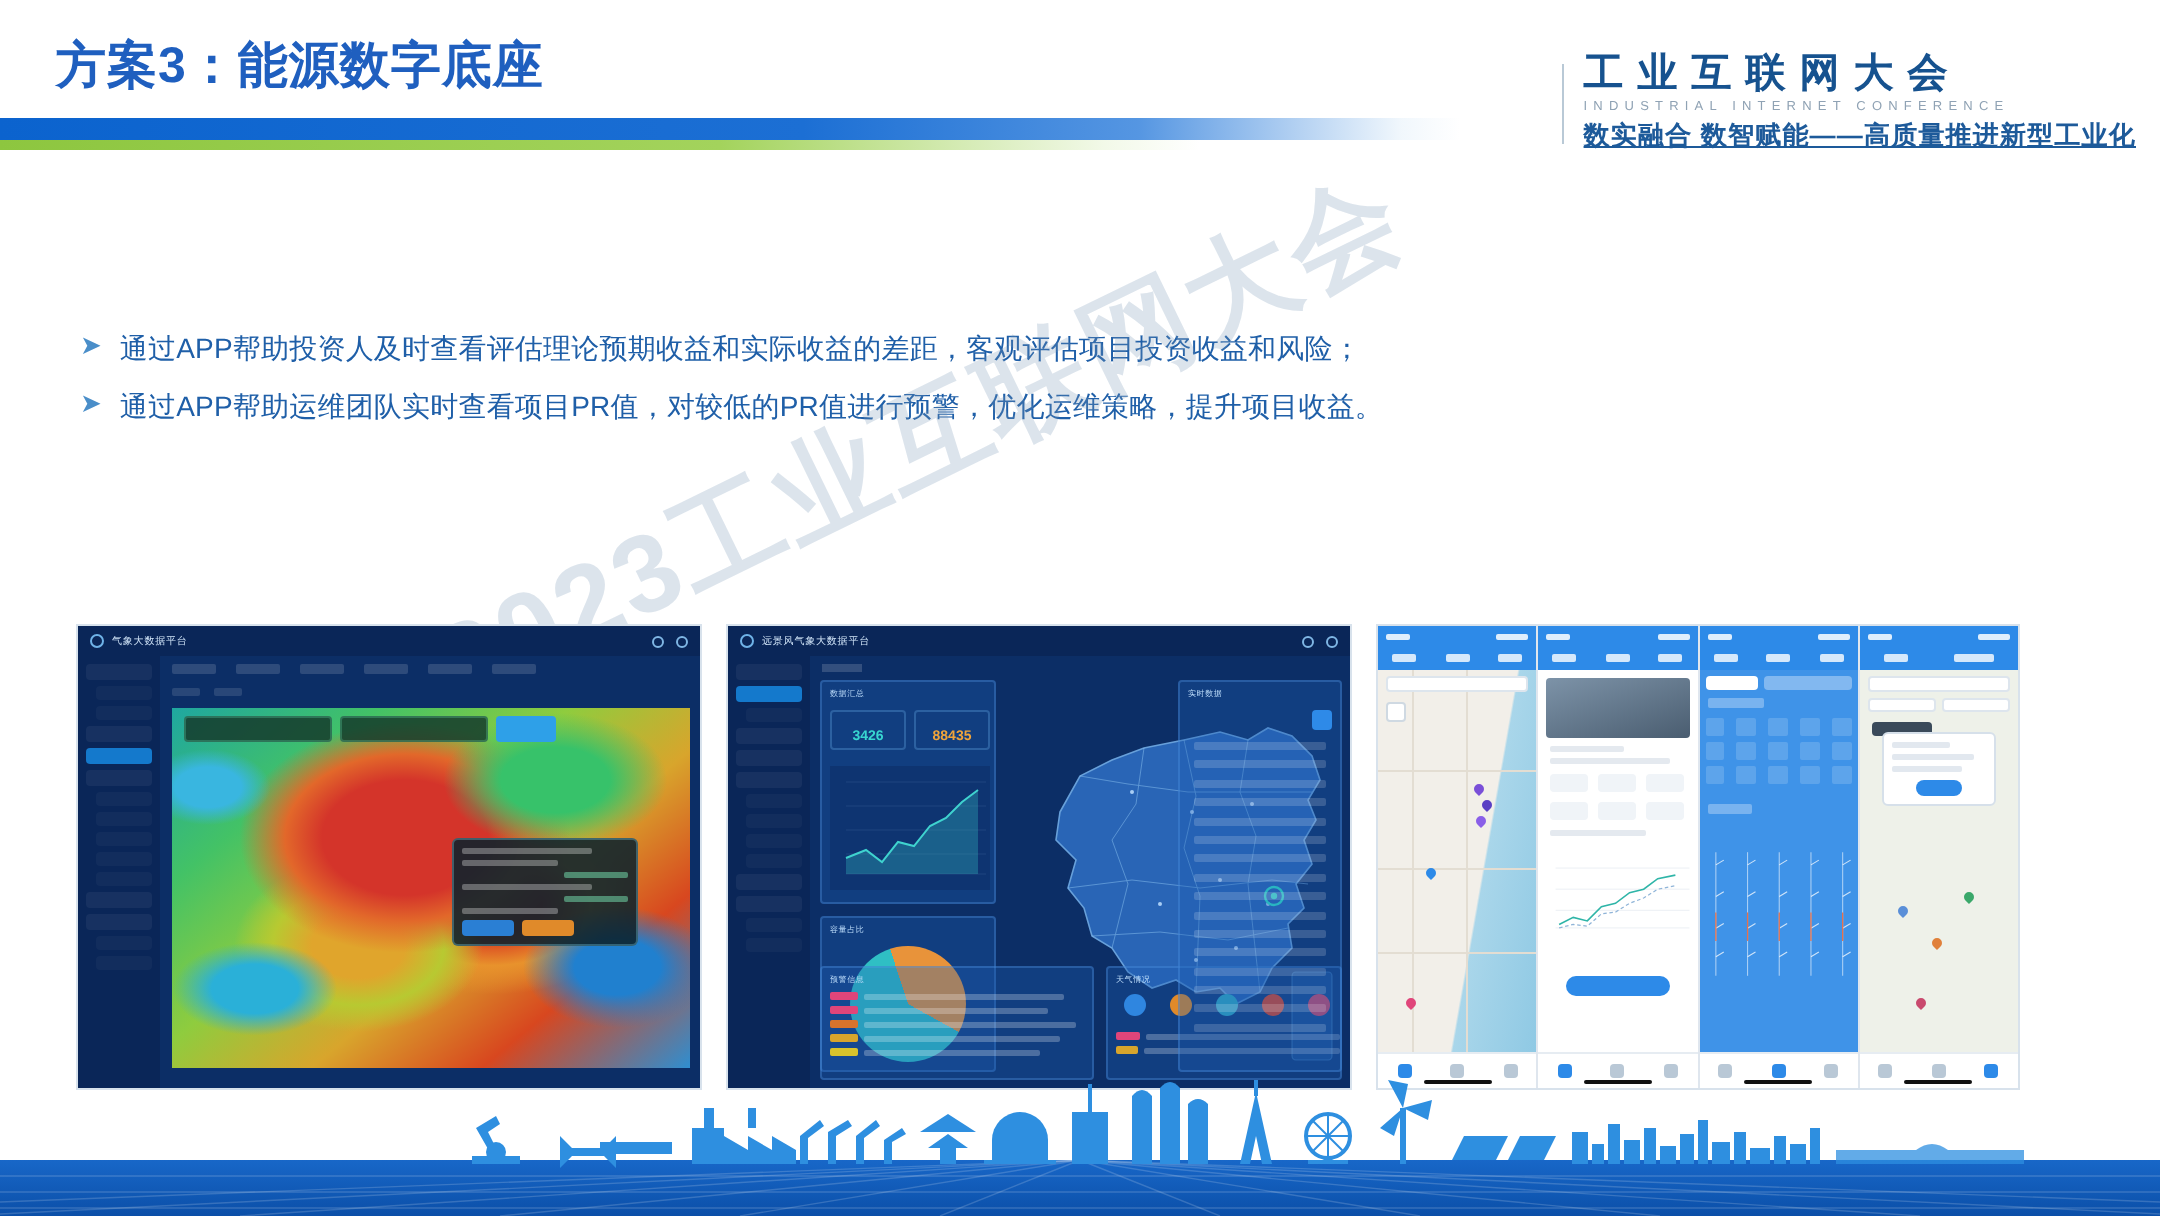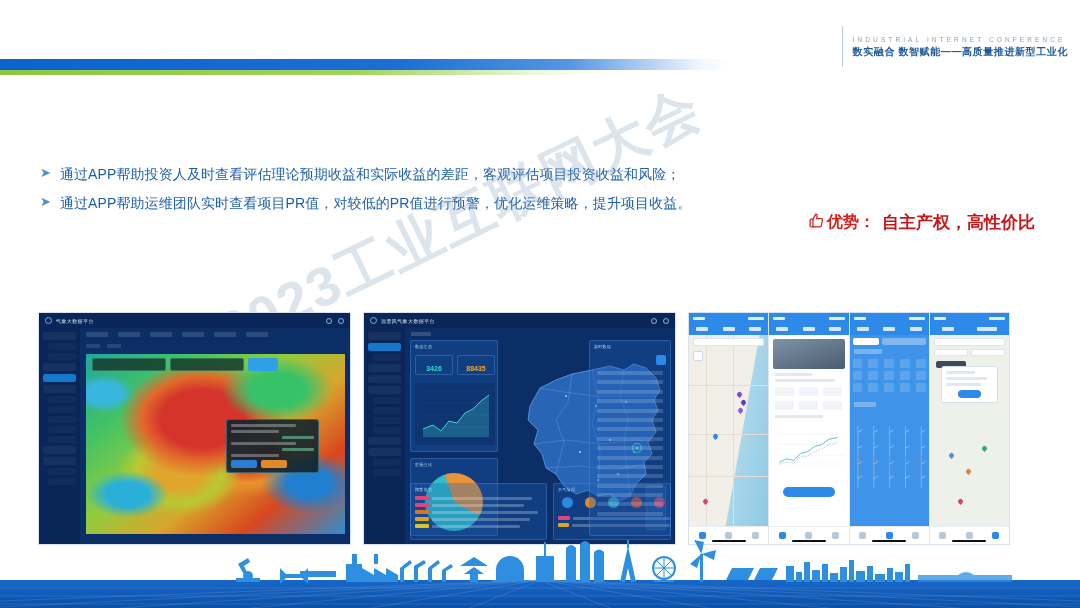--- a/index.html
+++ b/index.html
@@ -31,21 +31,21 @@
   .logo-left { text-align: center; padding-right: 9px; }
   .logo-year {
     font-size: 30px; font-weight: bold; color: #7FBF3F; letter-spacing: 1px;
     font-family: "DejaVu Sans", sans-serif; line-height: 1.05;
   }
   .logo-date { font-size: 5.5px; color: #6b7d8c; letter-spacing: 0.2px; margin-top: 3px; white-space: nowrap; }
   .logo-sep { width: 1px; height: 40px; background: #b9c9d6; }
   .logo-right { padding-left: 10px; }
   .logo-cn { font-size: 20px; font-weight: bold; color: #16528F; letter-spacing: 7px; line-height: 1.1; white-space: nowrap; }
   .logo-en { font-size: 6.5px; color: #8fa2b4; letter-spacing: 3.1px; margin-top: 2px; white-space: nowrap; }
-  .logo-slogan { font-size: 10px; font-weight: bold; color: #1d5a9a; letter-spacing: 0.6px; margin-top: 2px; white-space: nowrap; }
+  .logo-slogan { font-size: 13px; font-weight: bold; color: #1d5a9a; letter-spacing: 0.6px; margin-top: 2px; white-space: nowrap; text-decoration: underline; }
 
   
   #customer-banner {
     position: absolute; left: 40px; top: 104px; width: 1000px; height: 38px;
     background: linear-gradient(to bottom, #1a74c4 0%, #0E68BA 50%, #0B62B2 100%);
     border-radius: 5px; display: flex; align-items: center; padding-left: 14px;
     box-shadow: 0 1px 2px rgba(0,0,0,0.16);
   }
   #customer-banner .txt {
     color: #ffffff; font-size: 17.5px; font-weight: bold; white-space: nowrap; letter-spacing: 0.2px;
@@ -181,53 +181,45 @@
   .sr { position:absolute; left:4px; right:4px; top:3px; height:8px; background:#fff; border:1px solid #dde5ed; border-radius:2px; }
 
   
   #skyline { position:absolute; left:0; bottom:0; width:1080px; height:68px; }
 </style>
 </head>
 <body>
 
 <div id="slide">
 
+  <div id="page-title">方案3：能源数字底座</div>
   <div id="divider-blue"></div>
   <div id="divider-green"></div>
 
   <div id="conf-logo">
     <div class="logo-sep"></div>
     <div class="logo-right">
+      <div class="logo-cn">工业互联网大会</div>
       <div class="logo-en">INDUSTRIAL INTERNET CONFERENCE</div>
       <div class="logo-slogan">数实融合  数智赋能——高质量推进新型工业化</div>
     </div>
   </div>
 
 
   <div id="bullets">
     <div class="bullet-row">
       <span class="bullet-arrow">➤</span>
       <span class="bullet-text">通过APP帮助投资人及时查看评估理论预期收益和实际收益的差距，客观评估项目投资收益和风险；</span>
     </div>
     <div class="bullet-row">
       <span class="bullet-arrow">➤</span>
       <span class="bullet-text">通过APP帮助运维团队实时查看项目PR值，对较低的PR值进行预警，优化运维策略，提升项目收益。</span>
     </div>
   </div>
 
-  <div id="advantage">
-    <span class="hand">
-      <svg width="17" height="17" viewBox="0 0 24 24" fill="none" stroke="#D6201C" stroke-width="1.8" stroke-linecap="round" stroke-linejoin="round">
-        <path d="M7 21V10l4-7c1.2 0 2 .9 2 2l-.8 4.2H19c1 0 1.7.9 1.5 1.9l-1.4 7C18.9 19.6 18 21 16.6 21H7z"></path>
-        <path d="M7 10H4.5A1.5 1.5 0 0 0 3 11.5v8A1.5 1.5 0 0 0 4.5 21H7"></path>
-      </svg>
-    </span>
-    <span class="adv-label">优势：</span>
-    <span class="adv-value">自主产权，高性价比</span>
-  </div>
 
   <div id="watermark">2023工业互联网大会</div>
 
   <div id="shots">
 
     <div class="shot shot-1">
       <div class="dash">
         <div class="dash-top">
           <span class="dash-logo"></span>
           <span class="dash-title">气象大数据平台</span>

